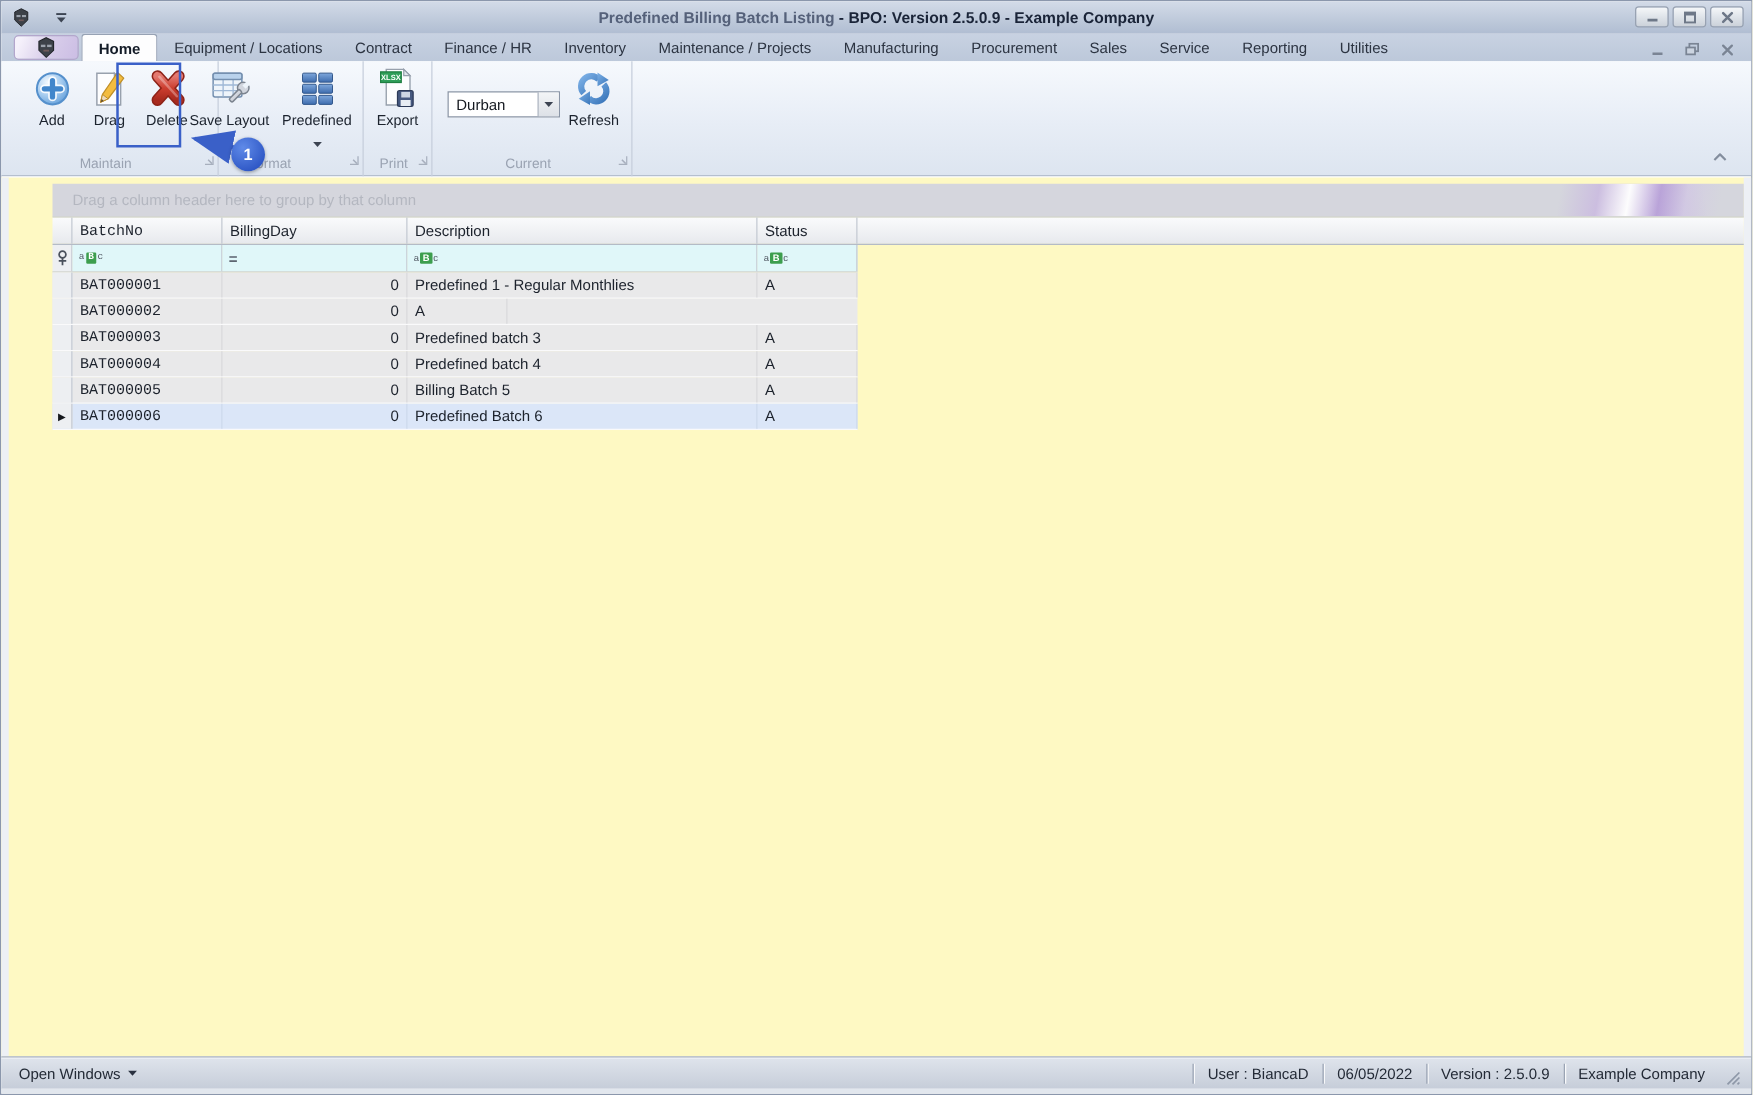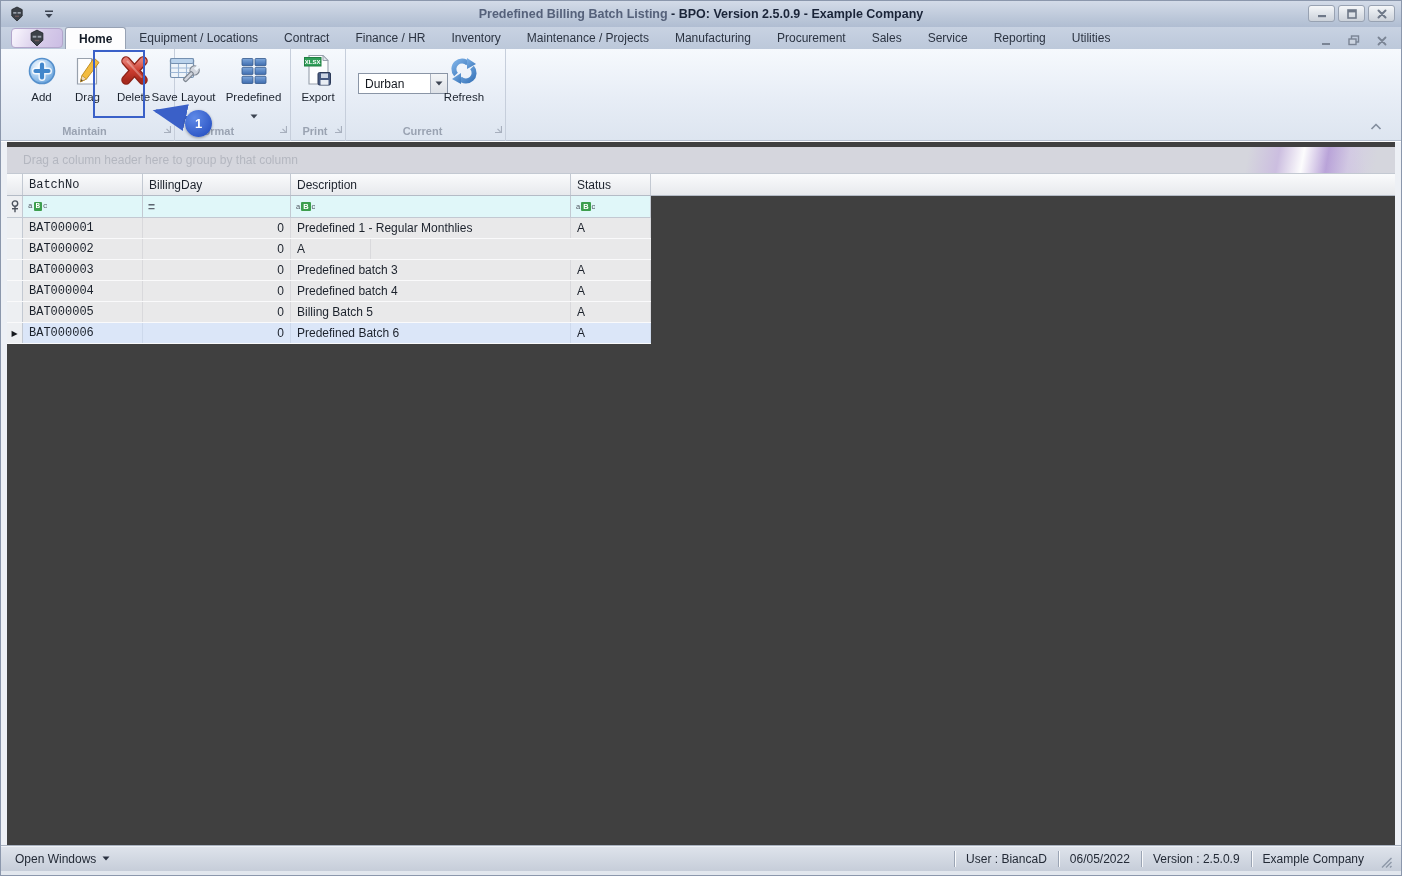--- a/index.html
+++ b/index.html
@@ -46,46 +46,46 @@
   .rg-format  { left:146px; width:144px; }
   .rg-print   { left:290px; width:55px; }
   .rg-current { left:345px; width:160px; }
   .rgroup-buttons { display:flex; justify-content:center; padding-top:3px; }
   .rbtn { width:46px; display:flex; flex-direction:column; align-items:center; cursor:default; }
   .rbtn .icon { height:38px; display:flex; align-items:center; justify-content:center; }
   .rbtn .rlabel { font-size:11.5px; color:#1c232e; margin-top:1px; white-space:nowrap; }
   .rbtn.wide { width:70px; }
   .drop-arrow { margin-top:2px; }
   .rgroup-label { position:absolute; bottom:4px; left:6px; right:12px; text-align:center;
-                  font-size:11px; color:#9aa3b2;font-weight:bold; }
+                  font-size:11px; color:#9aa3b2; }
   .dialog-launcher { position:absolute; bottom:4px; right:3px; }
   .combo { position:absolute; left:12px; top:24px; width:90px; height:21px;
            background:#fff; border:1px solid #8a95a6; display:flex; align-items:center; }
   .combo-value { flex:1; font-size:12px; color:#14181f; padding-left:6px; }
   .combo-btn { width:17px; height:100%; border-left:1px solid #aab2bf;
                background:linear-gradient(#f3f5f7,#dde1e7); display:flex;
                align-items:center; justify-content:center; font-size:7px; color:#3a4250; }
-  .rg-current .rbtn { position:absolute; left:95px; top:3px; }
+  .rg-current .rbtn { position:absolute; left:106px; top:3px; }
   .ribbon-collapse { position:absolute; right:18px; bottom:5px; }
 
   
   .ann-rect { position:absolute; left:92px; top:49px; width:52px; height:68px;
               border:2.5px solid #3a60c8; z-index:30; pointer-events:none; }
   .ann-arrow-svg { position:absolute; left:0; top:0; width:280px; height:150px;
                    z-index:31; pointer-events:none; }
   .ann-circle { position:absolute; left:184px; top:109px; width:27px; height:27px;
                 border-radius:50%; z-index:32;
                 background:radial-gradient(circle at 35% 30%, #5f8ae8, #2f58c6 75%);
                 color:#fff; font-size:13px; font-weight:bold;
                 display:flex; align-items:center; justify-content:center;
                 box-shadow:0 1px 3px rgba(0,0,0,.35); }
 
   
-  .client { position:absolute; top:141px; left:0; right:0; bottom:30px; background:#404040;
-            border-left:6px solid #edf0f5; border-right:6px solid #edf0f5; }
+  .client { position:absolute; top:141px; left:0; right:0; bottom:30px; background:#fef9c3;
+            border-left:6px solid #edf0f5; border-right:6px solid #edf0f5;padding-left:35px; }
   .group-panel { margin-top:5px; height:26px; background:#d5d6dd; position:relative;
                  display:flex; align-items:center; overflow:hidden; }
   .group-panel-text { padding-left:16px; font-size:12px; color:#b4b7c0; }
   .swirl { position:absolute; right:2px; top:0; width:150px; height:100%;
            background:
              linear-gradient(100deg, rgba(213,214,221,0) 4%, rgba(196,170,226,.55) 24%,
                rgba(255,255,255,.95) 40%, rgba(172,140,214,.6) 56%,
                rgba(210,194,234,.45) 70%, rgba(213,214,221,0) 88%),
              linear-gradient(80deg, rgba(213,214,221,0) 30%, rgba(186,158,220,.3) 55%, rgba(213,214,221,0) 80%); }
   .header-row { height:23px; display:flex; background:linear-gradient(#fafbfc,#e7e9ed);

